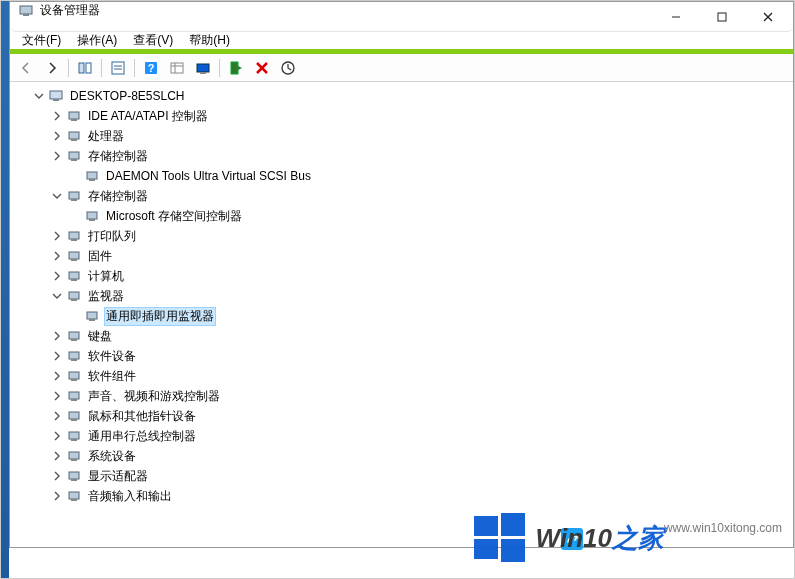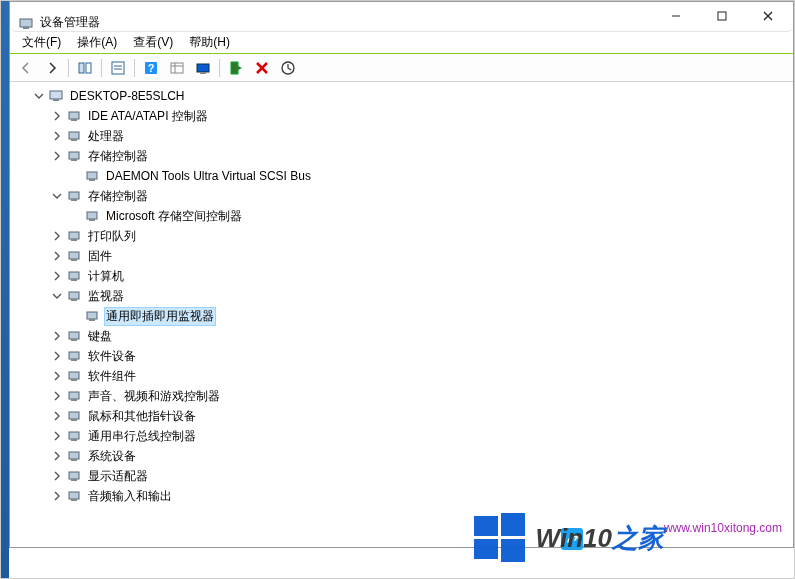--- a/index.html
+++ b/index.html
@@ -23,40 +23,40 @@
       position: absolute;
       left: 8px; right: 0; top: 0; bottom: 30px;
       background: #fff;
       border: 1px solid #999;
       display: flex;
       flex-direction: column;
     }
     .titlebar {
       height: 30px;
       display: flex;
-      align-items: flex-end;
+      align-items: flex-start;
       padding: 0 2px 0 8px;
       border-bottom: 1px solid #e5e5e5;
       border-radius: 6px;
     }
     .titlebar .icon { width: 16px; height: 16px; margin-right: 6px; }
     .titlebar .title { flex: 1; font-size: 12px; color: #000; }
     .win-btns { display: flex; }
     .win-btn {
       width: 46px; height: 30px;
       display: flex; align-items: center; justify-content: center;
       color: #222;
     }
 
     .menubar {
       height: 22px;
       display: flex;
       align-items: center;
       padding: 0 4px;
-      border-bottom: 1px solid #84cc16;
+      border-bottom: 5px solid #84cc16;
     }
     .menu-item {
       padding: 2px 8px;
       font-size: 12px;
       cursor: default;
     }
 
     .toolbar {
       height: 28px;
       display: flex;
@@ -116,21 +116,21 @@
       align-items: center;
       gap: 8px;
       opacity: 0.95;
     }
     .watermark .winlogo {
       width: 56px; height: 56px;
     }
     .watermark .wtext { display: flex; flex-direction: row; align-items: flex-start; }
     .watermark .wtitle { font-size: 26px; font-weight: 600; color: #333; font-style: italic;}
     .watermark .wtitle .suffix { color: #0a5bd3; }
-    .watermark .wurl { font-size: 12px; color: #a21caf; }
+    .watermark .wurl { font-size: 12px; color: #737373; }
 
     .badge {
       position: absolute;
       bottom: 28px;
       left: 560px;
       width: 22px; height: 22px;
       background: #1da1f2;
       border-radius: 3px;
       display:flex; align-items:center; justify-content:center;
     }

